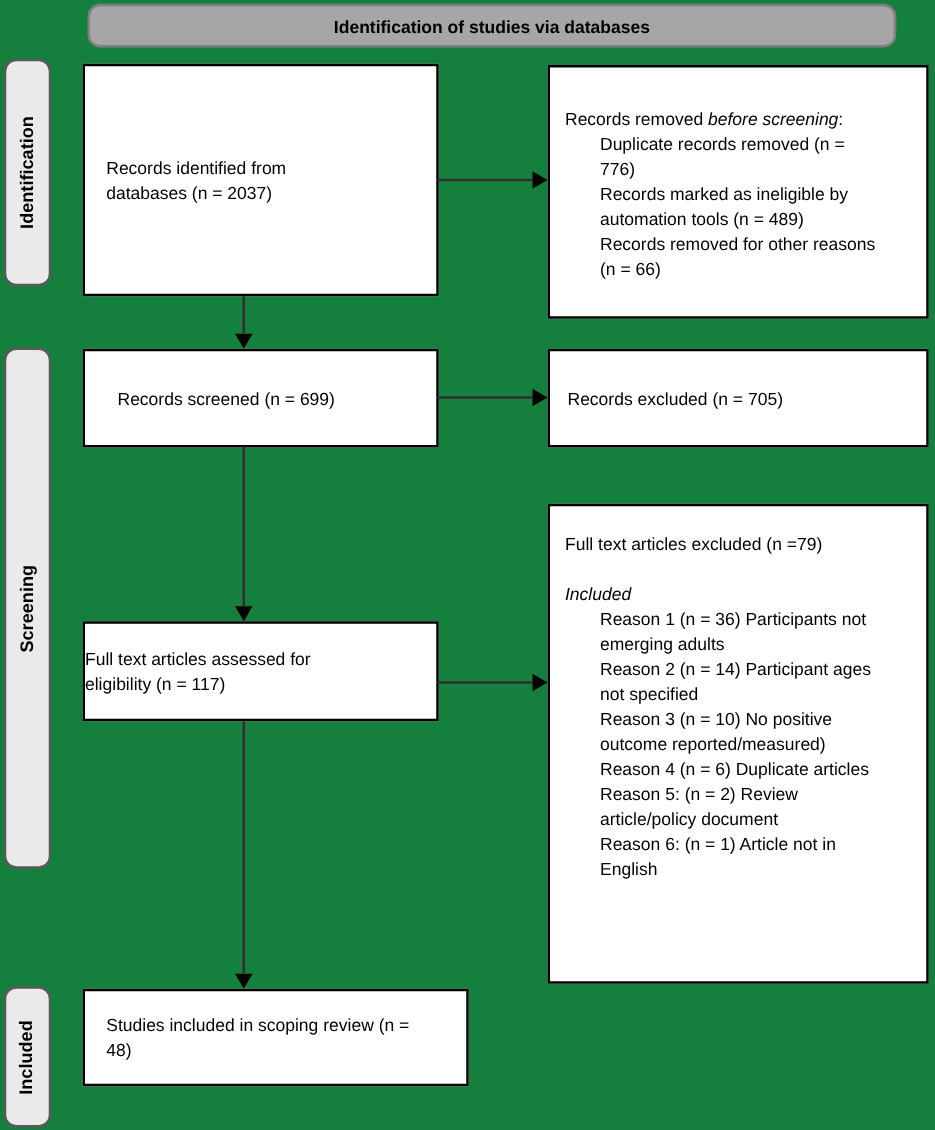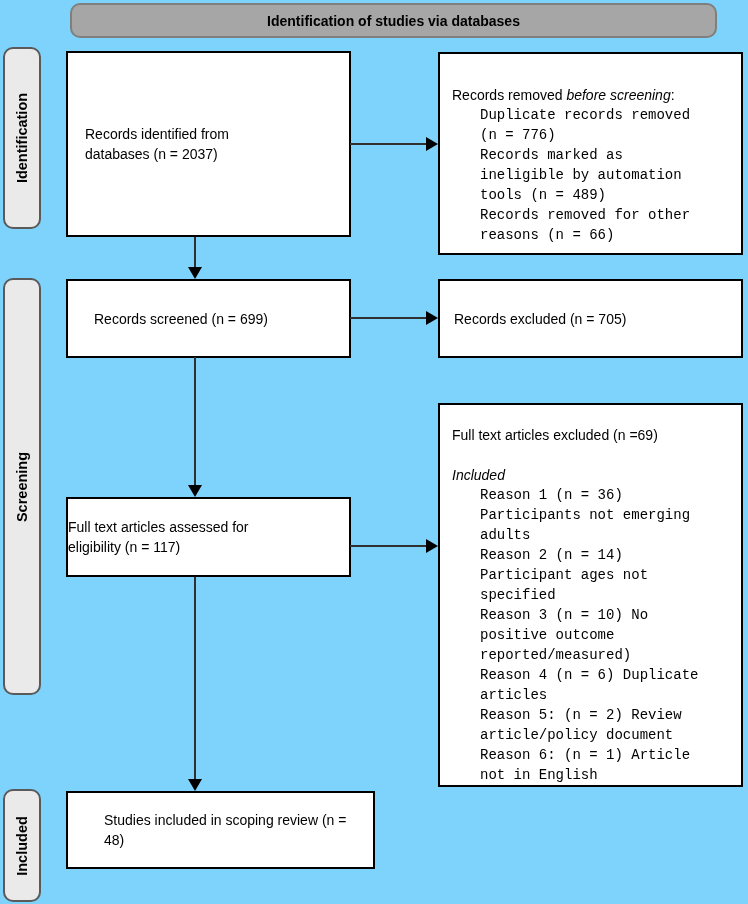--- a/index.html
+++ b/index.html
@@ -1,20 +1,20 @@
 <!DOCTYPE html>
 <html><head>
 <meta charset="utf-8">
 <style>
   html, body { margin: 0; padding: 0; background: #ffffff; }
   .canvas {
     position: relative;
     width: 748px;
     height: 904px;
-    background: #7dd3fc;
+    background: #15803d;
     font-family: "Liberation Sans", sans-serif;
     color: #000;
     overflow: hidden;
   }
 
   
   .header-pill {
     position: absolute;
     left: 70px; top: 3px;
     width: 647px; height: 35px;
@@ -63,24 +63,24 @@
   #box-removed { left: 438px; top: 52px; width: 305px; height: 203px; padding: 31px 0 0 12px; }
 
   #box-screened { left: 66px;  top: 279px; width: 285px; height: 79px; padding-left: 26px; }
   #box-excluded { left: 438px; top: 279px; width: 305px; height: 79px; padding-left: 14px; }
 
   #box-fulltext { left: 66px; top: 497px; width: 285px; height: 80px; padding-left: 0; }
   #box-fulltext .txt { max-width: 215px; }
 
   #box-fulltext-excluded { left: 438px; top: 403px; width: 305px; height: 384px; padding: 20px 12px 0 12px; }
 
-  #box-included { left: 66px; top: 791px; width: 309px; height: 78px; padding-left: 17px; justify-content: center; }
+  #box-included { left: 66px; top: 791px; width: 309px; height: 78px; padding-left: 17px; }
   #box-included .txt { max-width: 250px; }
 
-  .indent-item { margin-left: 28px; width: 225px; font-family: Liberation Mono, monospace; }
+  .indent-item { margin-left: 28px; width: 225px; }
   .italic { font-style: italic; }
   .reasons-label { margin-top: 20px; }
 
   
   .varrow { position: absolute; width: 2px; background: #303030; }
   .varrow::after {
     content: '';
     position: absolute;
     bottom: -12px; left: -6px;
     width: 0; height: 0;
@@ -140,21 +140,21 @@
   </div>
   <div class="flow-box center-v" id="box-excluded">
     <span class="txt">Records excluded (n = 705)</span>
   </div>
 
   <div class="flow-box center-v" id="box-fulltext">
     <span class="txt">Full text articles assessed for eligibility (n = 117)</span>
   </div>
 
   <div class="flow-box" id="box-fulltext-excluded">
-    <div>Full text articles excluded (n =69)</div>
+    <div>Full text articles excluded (n =79)</div>
     <div class="italic reasons-label">Included</div>
     <div class="indent-item">Reason 1 (n = 36) Participants not emerging adults</div>
     <div class="indent-item">Reason 2 (n = 14) Participant ages not specified</div>
     <div class="indent-item">Reason 3 (n = 10) No positive outcome reported/measured)</div>
     <div class="indent-item">Reason 4 (n = 6) Duplicate articles</div>
     <div class="indent-item">Reason 5: (n = 2) Review article/policy document</div>
     <div class="indent-item">Reason 6: (n = 1) Article not in English</div>
   </div>
 
   <div class="flow-box center-v" id="box-included">

